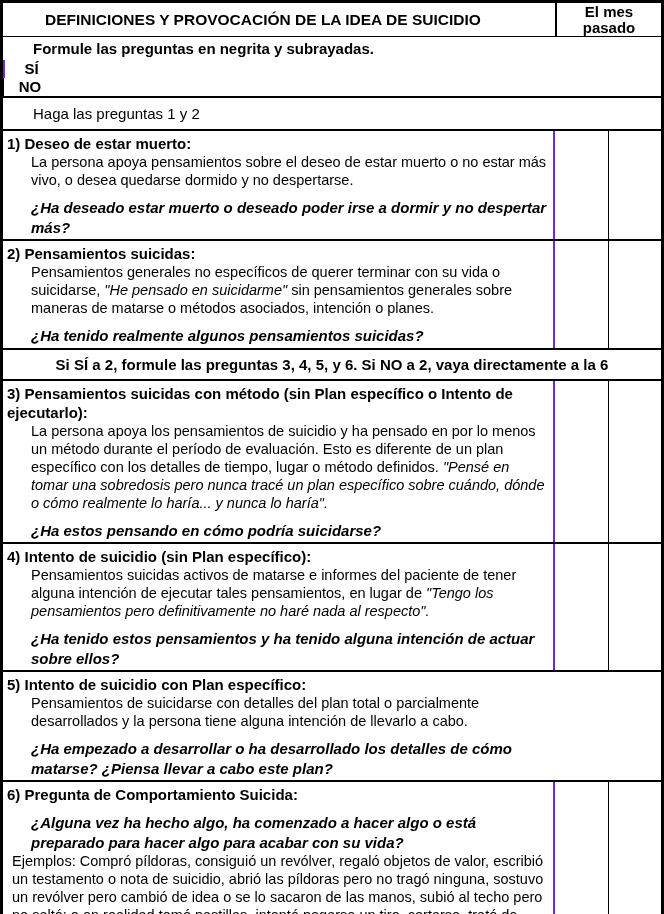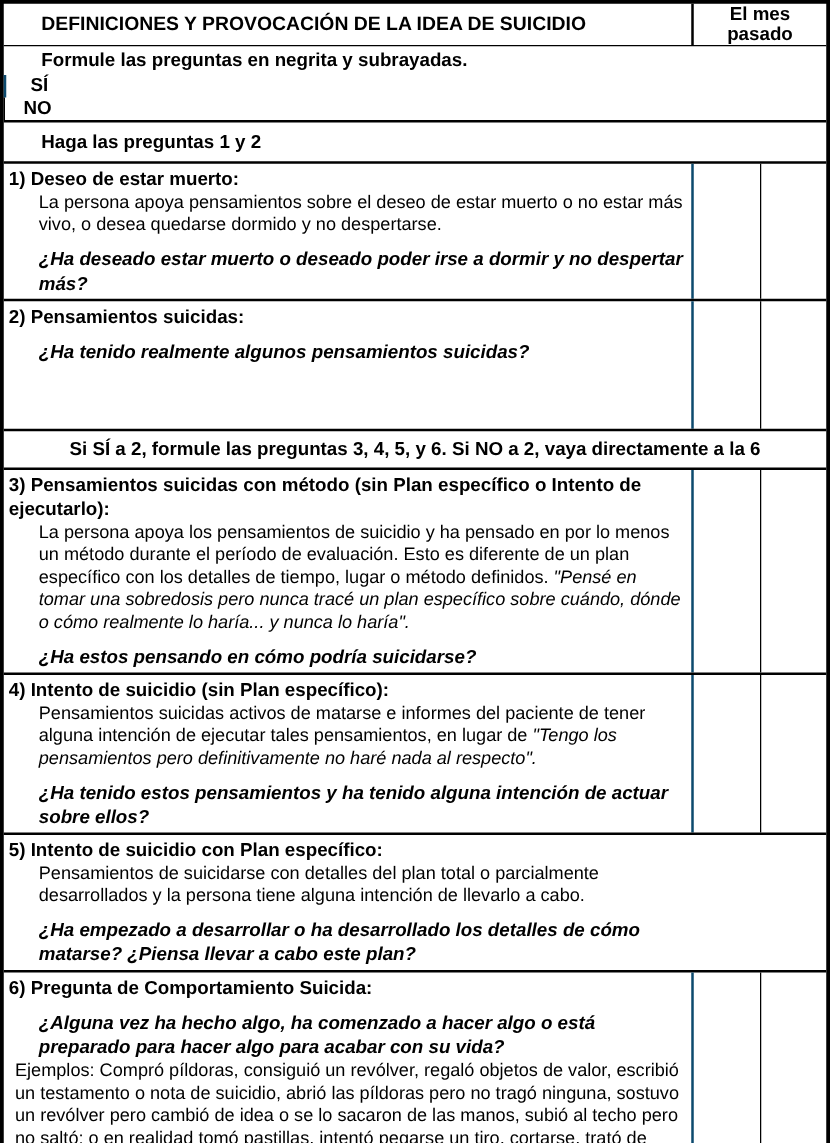--- a/index.html
+++ b/index.html
@@ -16,40 +16,40 @@
     min-height: 914px;
     border: 3px solid #000000;
     background: #ffffff;
     display: flex;
     flex-direction: column;
   }
   .row { display: flex; align-items: stretch; }
   .row + .row { border-top: 2px solid #000000; }
   .row.thin-top { border-top-width: 1px; flex-direction: column; }
   .cell-main { width: 550px; padding: 3px 4px 2px 4px; }
-  .cell-yes  { width: 55px; border-left: 2px solid #0c4a6e; }
+  .cell-yes  { width: 55px; border-left: 2px solid #6d28d9; }
   .cell-no   { width: 53px; border-left: 1px solid #000000; }
   .cell-span { width: 108px; border-left: 2px solid #000000; }
   .cell-full { width: 658px; padding: 3px 4px 2px 4px; }
 
   
-  .r-title { min-height: 33px; }
+  .r-title { min-height: 33px; padding-left: 12px; }
   .r-title .cell-main { display: flex; align-items: center; padding-left: 30px; }
   .doc-title { font-weight: bold; font-size: 15.5px; }
   .period {
     display: flex; align-items: center; justify-content: center;
     text-align: center; font-weight: bold; font-size: 15px; line-height: 16px;
   }
   .period span { display: inline-block; max-width: 62px; }
   .r-instr { min-height: 31px; }
   .r-instr .cell-main { display: flex; align-items: center; padding-left: 30px; font-weight: bold; font-size: 15px; }
   .yn-head { display: flex; align-items: center; justify-content: center; font-weight: bold; font-size: 15px; }
 
   .r-ask { min-height: 33px; }
-  .r-ask .cell-full { display: flex; align-items: center; padding-left: 30px; font-weight: bold; font-size: 15px; }
+  .r-ask .cell-full { display: flex; align-items: center; padding-left: 30px; font-weight: normal; font-size: 15px; }
 
   .r-branch { min-height: 31px; }
   .r-branch .cell-full { display: flex; align-items: center; justify-content: center; font-weight: bold; font-size: 15px; text-align: right; }
 
   
   .r-q1 { min-height: 104px; }
   .r-q2 { min-height: 104px; }
   .r-q3 { min-height: 146px; }
   .r-q4 { min-height: 120px; }
   .r-q5 { min-height: 102px; align-items: center; }
@@ -112,20 +112,21 @@
     <div class="cell-yes"></div>
     <div class="cell-no"></div>
   </div>
 
   <div class="row r-q2">
     <div class="cell-main">
       <div class="sec-head">
         <span>2)</span>
         <span>Pensamientos suicidas:</span>
       </div>
+      <div class="sec-body"><span>Pensamientos generales no específicos de querer terminar con su vida o suicidarse, </span><span class="it">"He pensado en suicidarme" </span><span>sin pensamientos generales sobre maneras de matarse o métodos asociados, intención o planes.</span></div>
       <div class="prompt">¿Ha tenido realmente algunos pensamientos suicidas?</div>
     </div>
     <div class="cell-yes"></div>
     <div class="cell-no"></div>
   </div>
 
   <div class="row r-branch">
     <div class="cell-full">
       <span>Si SÍ a 2, formule las preguntas 3, 4, 5, y 6. Si NO a 2, vaya directamente a la 6</span>
     </div>

